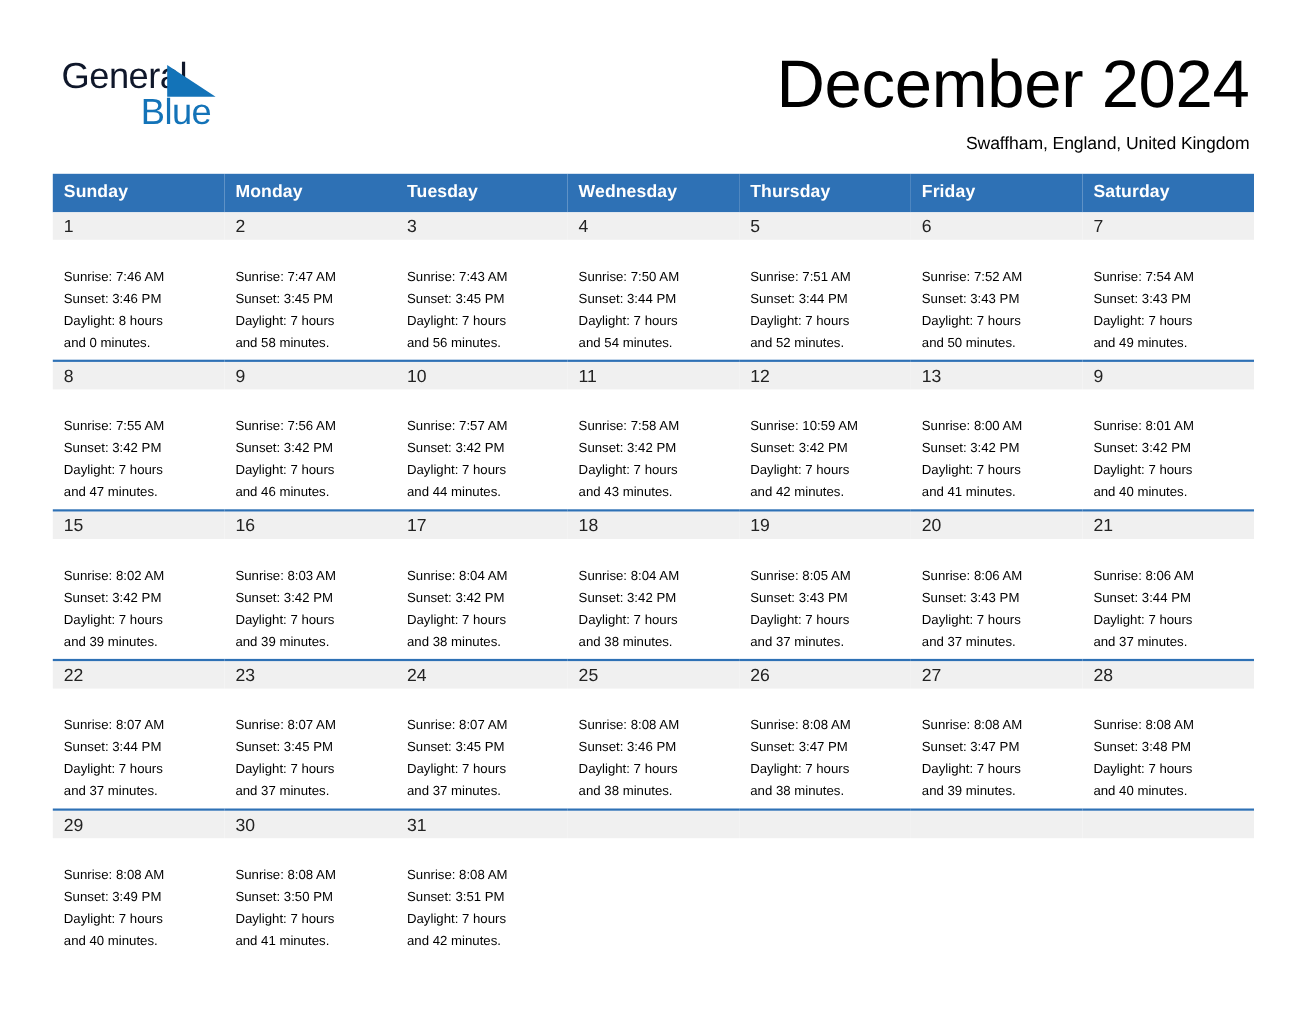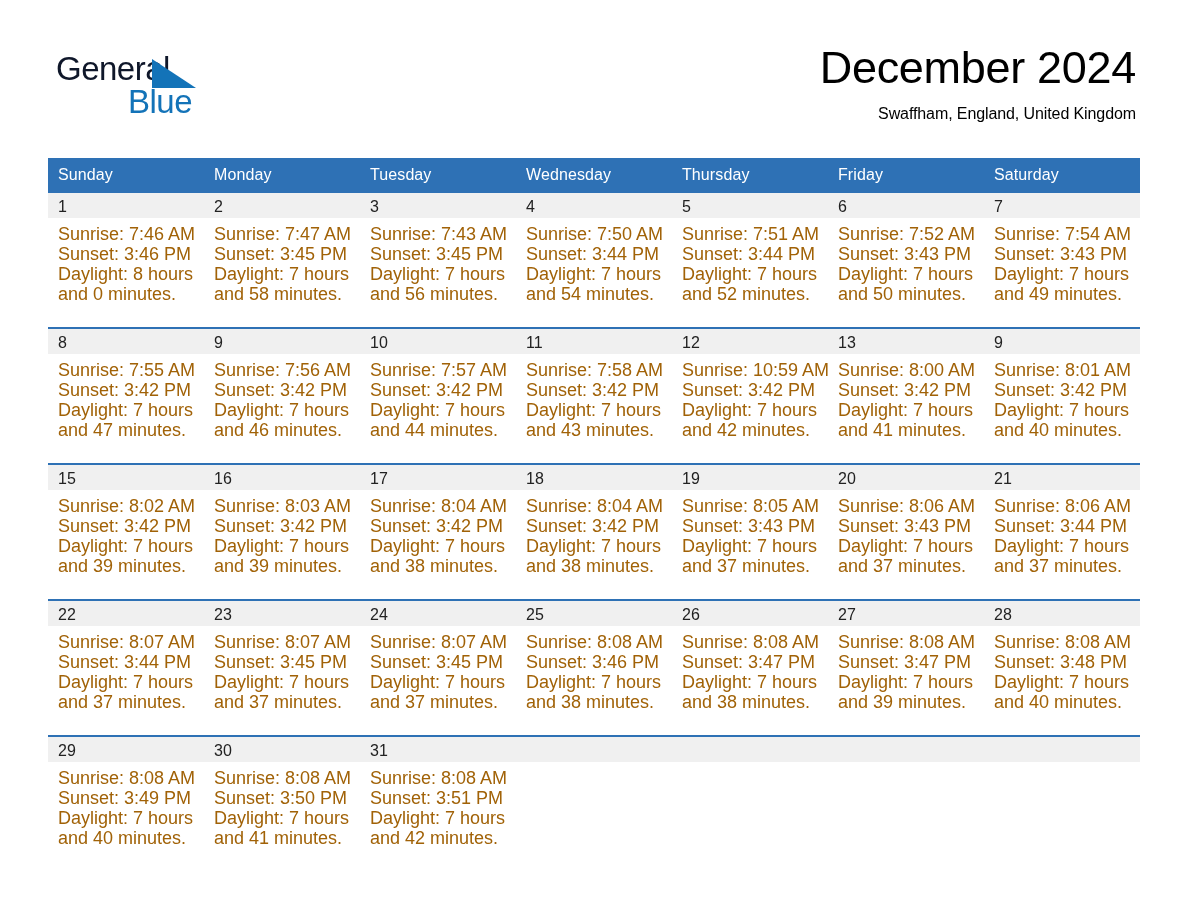--- a/index.html
+++ b/index.html
@@ -71,21 +71,21 @@
   }
 
   .title-block {
     position: absolute;
     right: 52px;
     top: 44px;
     text-align: right;
     width: 700px;
   }
   .cal-title {
-    font-size: 45px;
+    font-size: 61px;
     font-weight: normal;
     color: #000;
     line-height: 1.08;
     letter-spacing: -0.3px;
   }
   .cal-subtitle {
     font-size: 16px;
     font-weight: normal;
     color: #000;
     margin-top: 12px;
@@ -100,21 +100,21 @@
     width: 1092px;
     border-collapse: collapse;
     table-layout: fixed;
   }
   .calendar col { width: 156px; }
 
   thead th {
     background: #2e71b5;
     color: #ffffff;
     font-size: 16px;
-    font-weight: normal;
+    font-weight: bold;
     text-align: left;
     padding: 8px 0 9px 10px;
     letter-spacing: 0.1px;
   }
 
   tbody tr.week-row > td {
     border-top: 2px solid #2e71b5;
     vertical-align: top;
     padding: 0;
     height: 134px;
@@ -133,24 +133,24 @@
     box-sizing: border-box;
     padding: 3px 0 0 10px;
     font-size: 16px;
     color: #222222;
     line-height: 21px;
   }
   .cell.empty .daynum-band {
     background: #f0f0f0;
   }
   .details {
-    padding: 6px 0 0 10px;
-    font-size: 18px;
+    padding: 23px 0 0 10px;
+    font-size: 12px;
     line-height: 20px;
-    color: #a16207;
+    color: #000000;
   }
   .details div { white-space: nowrap; }
 </style>
 </head>
 <body>
 
 <div class="page">
 
   <div class="masthead">
 

